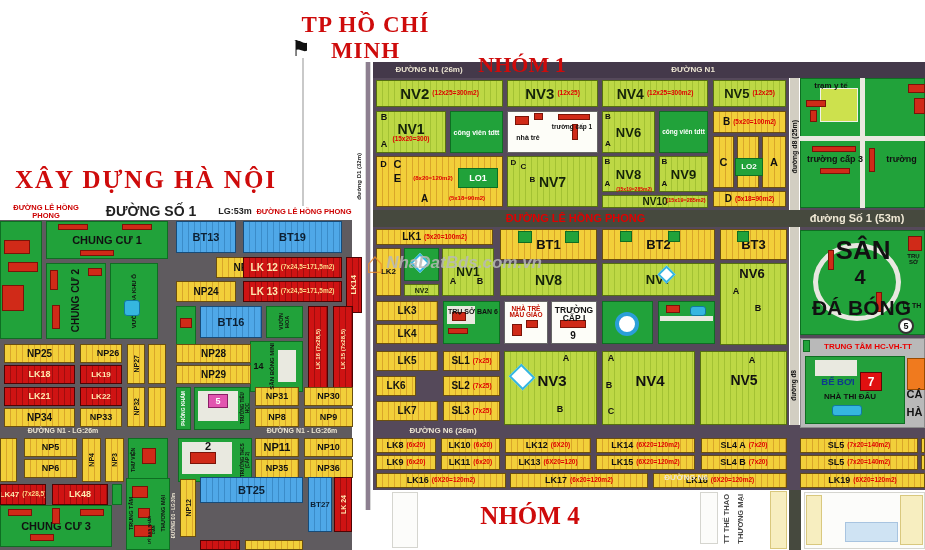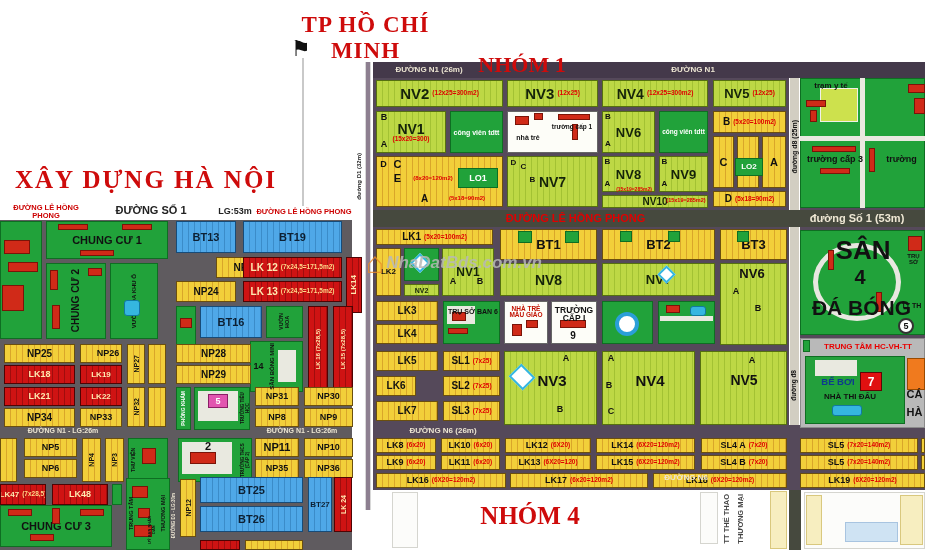--- a/index.html
+++ b/index.html
@@ -502,21 +502,21 @@
     </div>
     <div class="el fainty" style="left: 770px; top: 491px; width: 17px; height: 58px;"></div>
     <div class="el roadbar" style="left: 789px; top: 490px; width: 12px; height: 60px;"></div>
     <div class="el faint" style="left: 804px; top: 492px; width: 121px; height: 57px;"></div>
     <div class="el fainty" style="left: 806px; top: 495px; width: 16px; height: 50px;"></div>
     <div class="el fainty" style="left: 900px; top: 495px; width: 23px; height: 50px;"></div>
     <div class="el faintb" style="left: 845px; top: 522px; width: 53px; height: 20px;"></div>
     <div class="el txt" style="left: 0px; top: 206px; width: 92px; height: 11px; font-size: 7.5px; color: rgb(204, 0, 0);">
       <span class="lbl">ĐƯỜNG LÊ HỒNG PHONG</span>
     </div>
-    <div class="el txt" style="left: 95px; top: 204px; width: 112px; height: 13px; font-size: 11px; color: rgb(34, 34, 34);">
+    <div class="el txt" style="left: 95px; top: 204px; width: 112px; height: 13px; font-size: 14px; color: rgb(34, 34, 34);">
       <span class="lbl">ĐƯỜNG SỐ 1</span>
     </div>
     <div class="el txt" style="left: 210px; top: 206px; width: 50px; height: 11px; font-size: 9px; color: rgb(34, 34, 34);">
       <span class="lbl">LG:53m</span>
     </div>
     <div class="el txt" style="left: 253px; top: 206px; width: 102px; height: 11px; font-size: 7.5px; color: rgb(204, 0, 0);">
       <span class="lbl">ĐƯỜNG LÊ HỒNG PHONG</span>
     </div>
     <div class="el park" style="left: 0px; top: 221px; width: 42px; height: 118px;"></div>
     <div class="el bld" style="left: 4px; top: 240px; width: 26px; height: 14px;"></div>
@@ -718,23 +718,20 @@
     <div class="el bld" style="left: 80px; top: 509px; width: 24px; height: 7px;"></div>
     <div class="el bld" style="left: 30px; top: 534px; width: 24px; height: 7px;"></div>
     <div class="el txt v" style="left: 170px; top: 487px; width: 8px; height: 58px; font-size: 4.5px; color: rgb(236, 229, 210);">
       <span class="lbl">ĐƯỜNG D1 - LG:30m</span>
     </div>
     <div class="el py v" style="left: 180px; top: 479px; width: 16px; height: 58px; font-size: 7px;">
       <span class="lbl">NP12</span>
     </div>
     <div class="el pb" style="left: 200px; top: 477px; width: 103px; height: 26px; font-size: 11px;">
       <span class="lbl">BT25</span>
-    </div>
-    <div class="el pb" style="left: 200px; top: 506px; width: 103px; height: 26px; font-size: 11px;">
-      <span class="lbl">BT26</span>
     </div>
     <div class="el pb" style="left: 308px; top: 477px; width: 24px; height: 55px; font-size: 8px;">
       <span class="lbl">BT27</span>
     </div>
     <div class="el pr v" style="left: 334px; top: 477px; width: 18px; height: 55px; font-size: 7px;">
       <span class="lbl">LK 24</span>
     </div>
     <div class="el pr" style="left: 200px; top: 540px; width: 40px; height: 10px;"></div>
     <div class="el py" style="left: 245px; top: 540px; width: 58px; height: 10px;"></div>
     <div class="el midroad" style="left: 365px; top: 62px; width: 6px; height: 448px;"></div>

